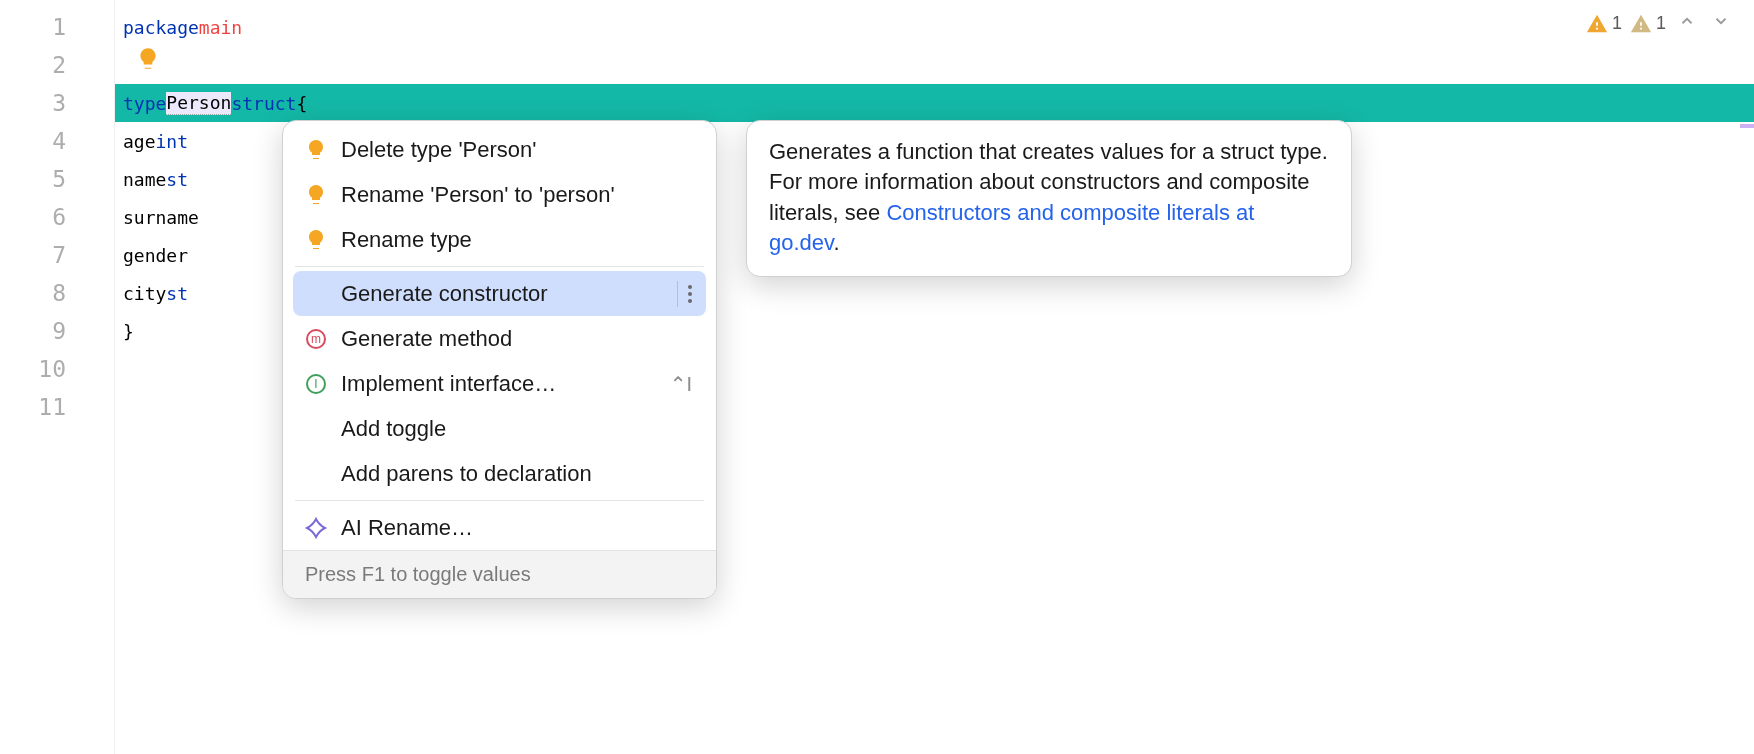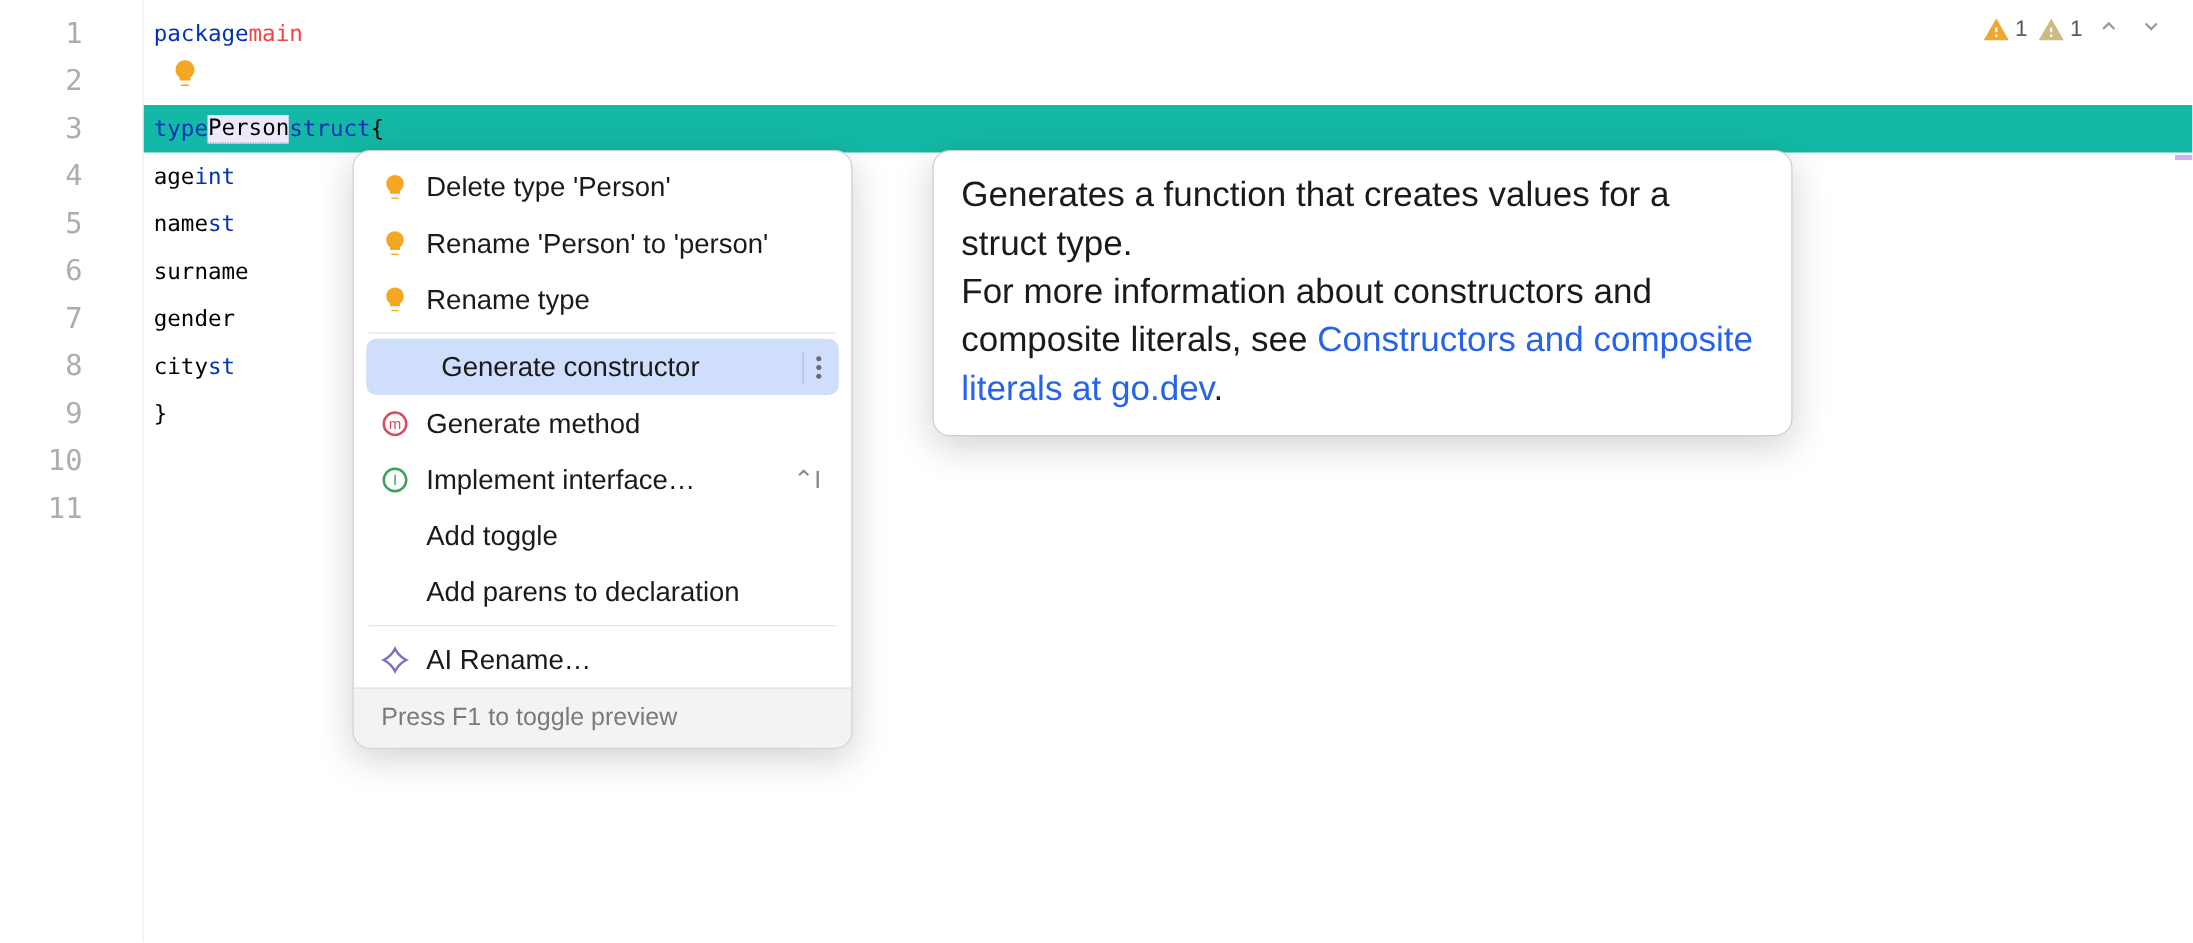--- a/index.html
+++ b/index.html
@@ -90,21 +90,21 @@
     top: 124px;
     width: 14px;
     height: 4px;
     background: #ceb0f5;
   }
 
   .popup {
     position: absolute;
     left: 282px;
     top: 120px;
-    width: 400px;
+    width: 435px;
     background: #ffffff;
     border: 1px solid #d0d0d0;
     border-radius: 14px;
     box-shadow: 0 8px 30px rgba(0,0,0,0.18);
     overflow: hidden;
     font-size: 22px;
   }
   .popup-item {
     display: flex;
     align-items: center;
@@ -112,21 +112,21 @@
     padding: 9px 24px 9px 20px;
     cursor: pointer;
     min-height: 45px;
   }
   .popup-item .label { flex: 1; color: #1a1a1a; }
   .popup-item .shortcut { color: #8a8a8a; font-size: 20px; }
   .popup-item.selected {
     background: #cfdefc;
     border-radius: 8px;
     margin: 0 10px;
-    padding-left: 22px;
+    padding-left: 10px;
     padding-right: 14px;
   }
   .popup-item.selected .icon-slot { width: 26px; }
   .popup-separator {
     height: 1px;
     background: #e4e4e4;
     margin: 4px 12px;
   }
   .popup-footer {
     background: #f3f3f3;
@@ -153,27 +153,27 @@
     justify-content: center;
   }
   .more-icon span {
     width: 4px; height: 4px; border-radius: 50%; background: #6a6a6a;
   }
 
   .doc-popup {
     position: absolute;
     left: 746px;
     top: 120px;
-    width: 688px;
+    width: 606px;
     background: #ffffff;
     border: 1px solid #d0d0d0;
     border-radius: 14px;
     box-shadow: 0 8px 30px rgba(0,0,0,0.18);
     padding: 16px 22px 18px 22px;
-    font-size: 28px;
+    font-size: 22px;
     line-height: 1.38;
     color: #1a1a1a;
   }
   .doc-popup a { color: #2563eb; text-decoration: none; }
 
 </style>
 </head>
 <body>
 
 <div class="editor-area">
@@ -308,21 +308,21 @@
 
     <div class="popup-item">
       <span class="icon-slot">
         <svg width="24" height="24" viewBox="0 0 24 24">
             <path fill="none" stroke="#7c6bd6" stroke-width="2" d="M12 3c2 4 5 7 9 9-4 2-7 5-9 9-2-4-5-7-9-9 4-2 7-5 9-9z"></path>
           </svg>
       </span>
       <span class="label">AI Rename…</span>
     </div>
 
-    <div class="popup-footer">Press F1 to toggle preview</div>
+    <div class="popup-footer">Press F1 to toggle values</div>
   </div>
 
   <div class="doc-popup">
     <span>Generates a function that creates values for a struct type.</span><br>
     <span>For more information about constructors and composite literals, see </span><a href="#">Constructors and composite literals at go.dev</a><span>.</span>
   </div>
 
 </div>
 
 </body></html>

